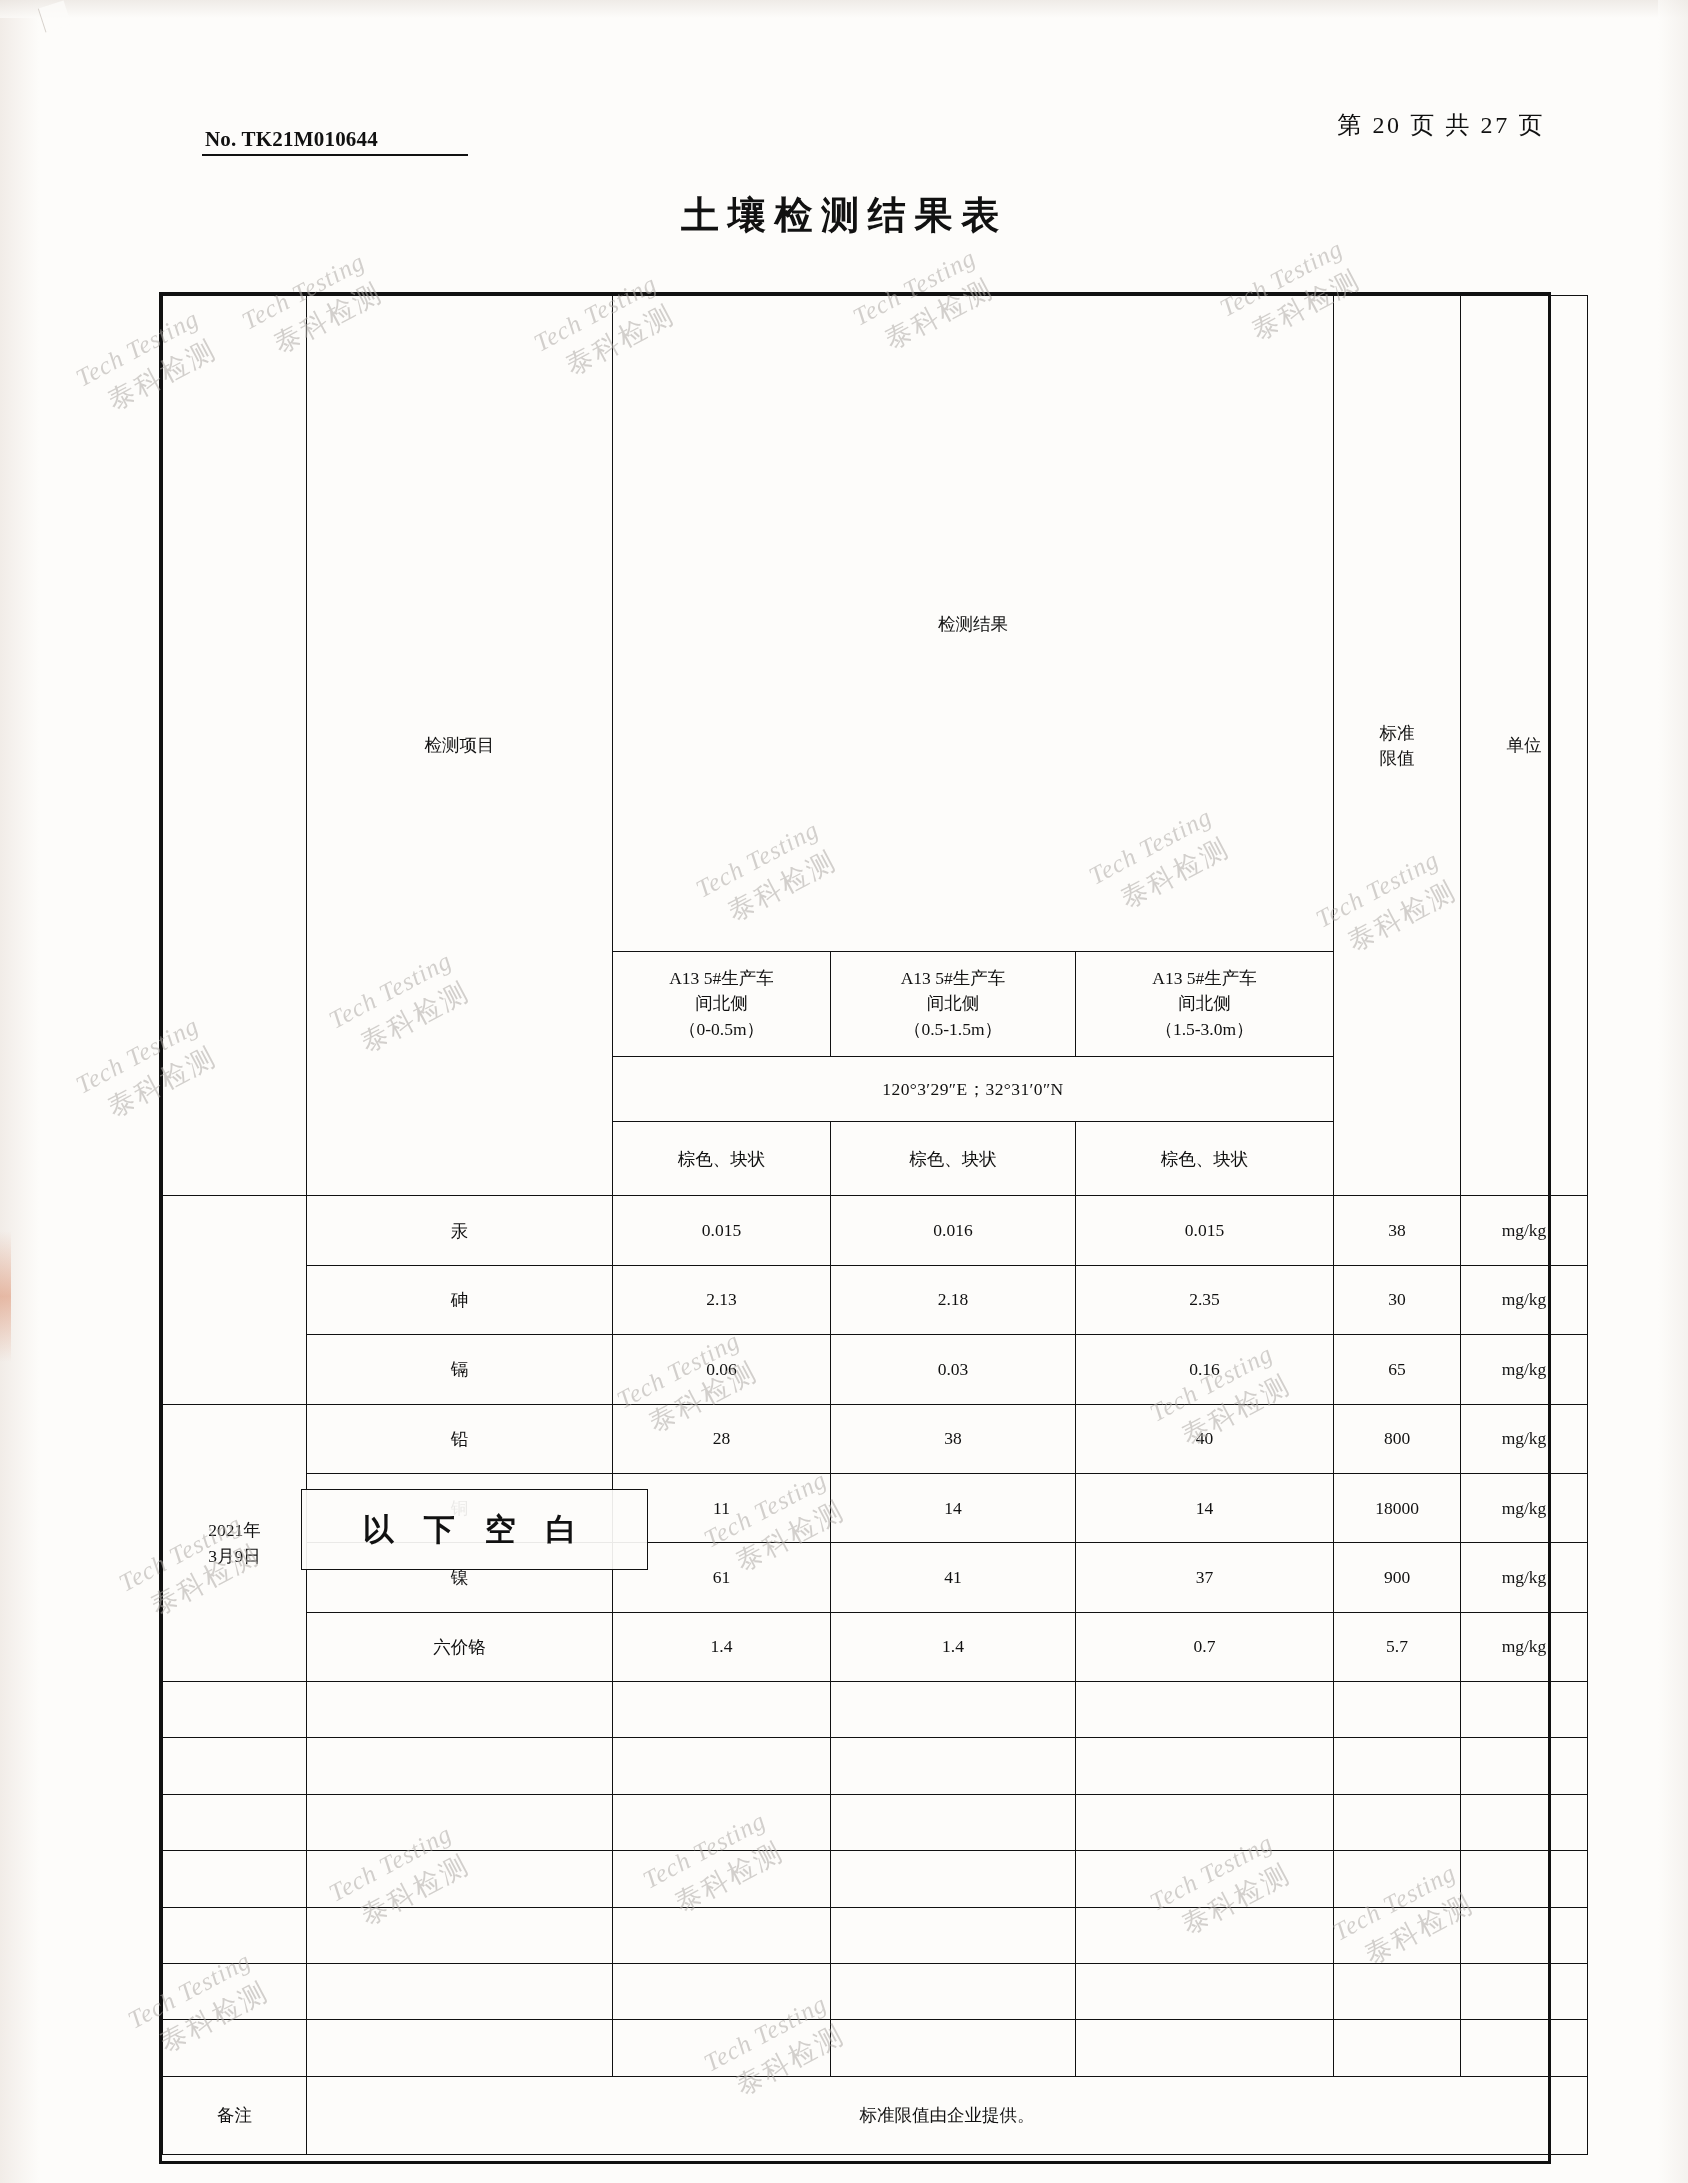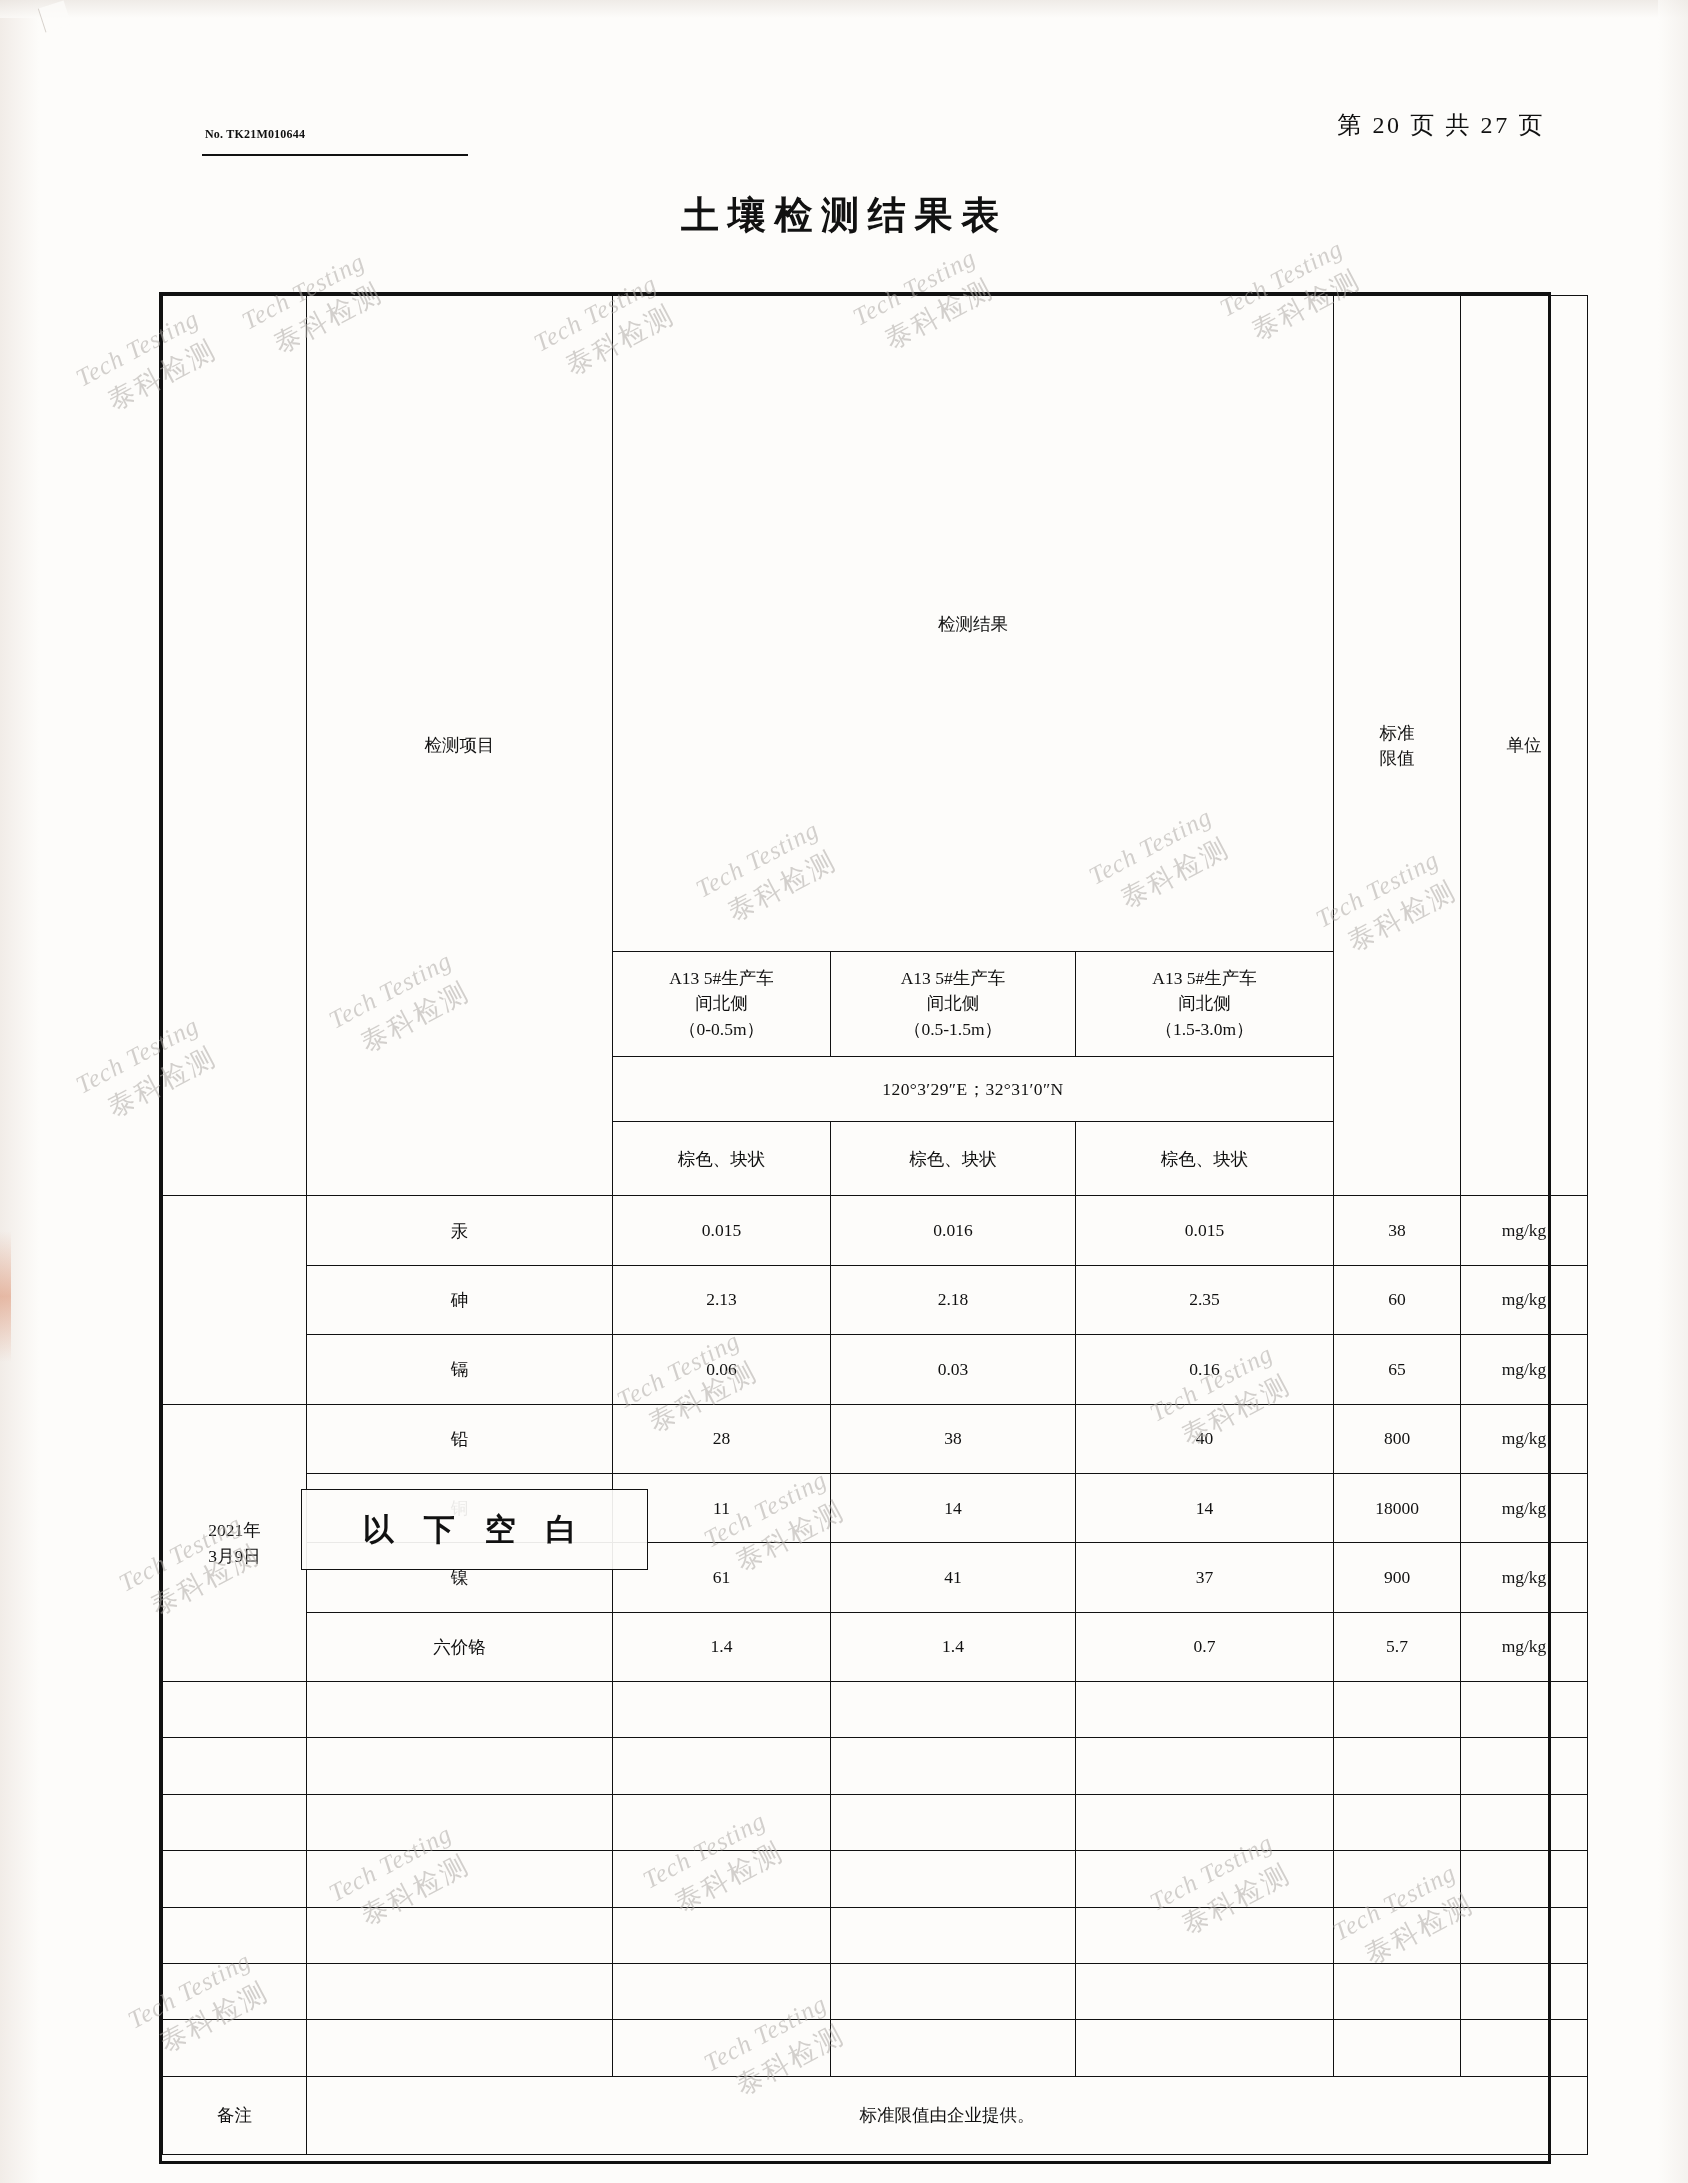--- a/index.html
+++ b/index.html
@@ -61,21 +61,21 @@
     left: 0; top: 1231px;
     width: 11.4px; height: 131px;
     background: linear-gradient(to bottom, rgba(214,120,80,.0), rgba(214,120,80,.45), rgba(214,120,80,0));
   }
 
   
   .doc-no {
     position: absolute;
     left: 205px;
     top: 127px;
-    font-size: 12px;
+    font-size: 21px;
     font-weight: bold;
     letter-spacing: 0.2px;
     white-space: nowrap;
     text-align: right;
   }
   .doc-no-rule {
     position: absolute;
     left: 202px;
     top: 154px;
     width: 266px;
@@ -281,21 +281,21 @@
           <td>0.016</td>
           <td>0.015</td>
           <td>38</td>
           <td>mg/kg</td>
         </tr>
         <tr>
           <td style="height:65px;">砷</td>
           <td>2.13</td>
           <td>2.18</td>
           <td>2.35</td>
-          <td>60</td>
+          <td>30</td>
           <td>mg/kg</td>
         </tr>
         <tr>
           <td style="height:65px;">镉</td>
           <td>0.06</td>
           <td>0.03</td>
           <td>0.16</td>
           <td>65</td>
           <td>mg/kg</td>
         </tr>

